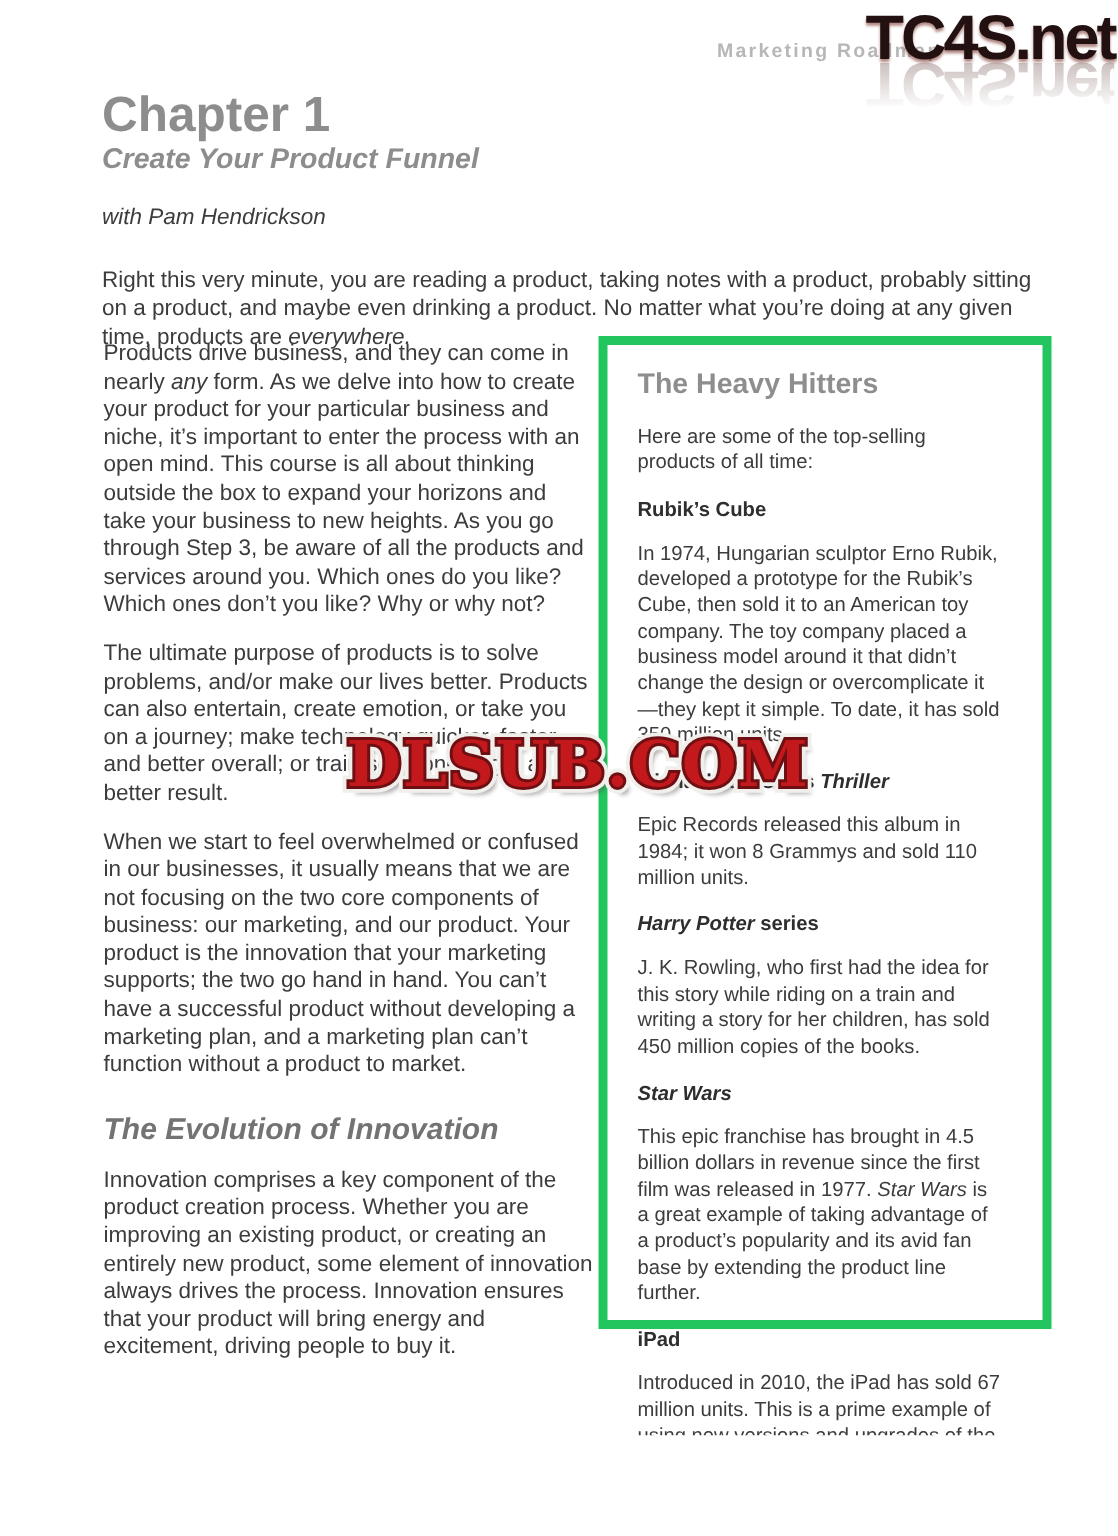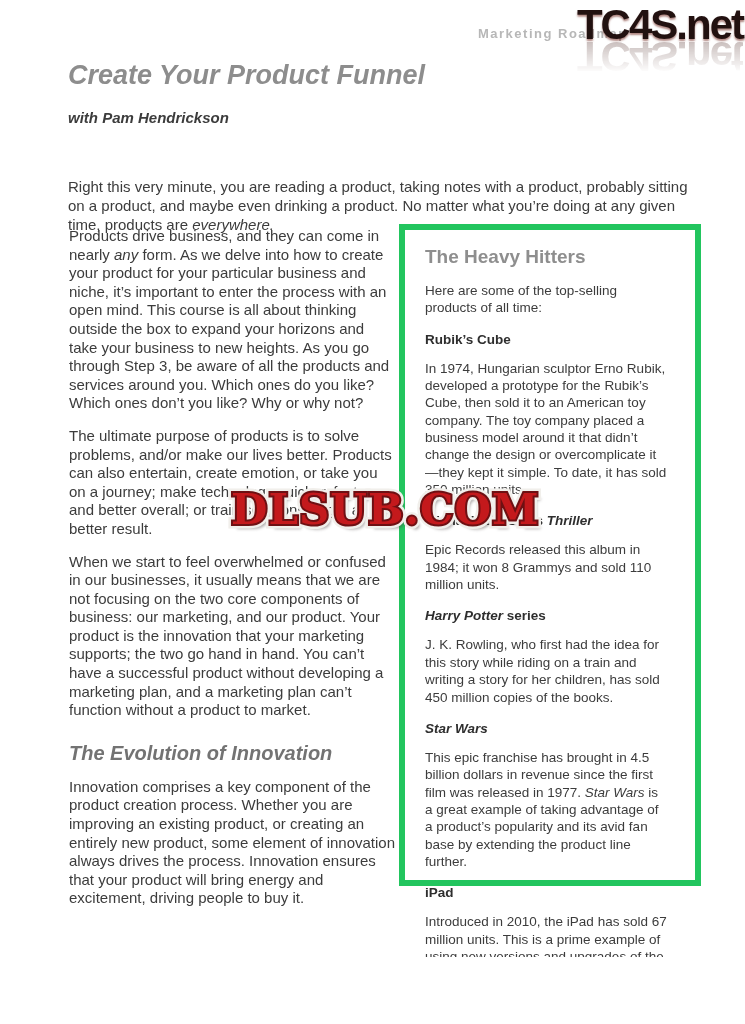--- a/index.html
+++ b/index.html
@@ -39,22 +39,22 @@
   .wm-center .wm-dark{-webkit-text-stroke:4px #6e1013;color:#6e1013;}
   .wm-center .wm-fill{color:#c4191c;}
   .wm-bottom{right:-4px;top:977px;font-weight:bold;font-size:36px;letter-spacing:-1px;}
   .wm-bottom .wm-l{position:absolute;right:0;left:auto;}
   .wm-bottom .wm-white{-webkit-text-stroke:9px #f3f1ee;color:#f3f1ee;text-shadow:3px 4px 3px rgba(120,110,110,.45);}
   .wm-bottom .wm-dark{-webkit-text-stroke:4px #7c2023;color:#7c2023;}
   .wm-bottom .wm-fill{color:#d2706d;}
   
   .title-block{position:absolute;left:68px;top:58px;}
   .chapter{font-size:33px;font-weight:bold;color:#8d8d8d;line-height:1.1;margin:0;}
-  .subtitle{font-size:27px;font-weight:bold;font-style:italic;color:#8d8d8d;line-height:1.15;margin:2px 0 0 0;}
-  .byline{font-size:15px;font-weight:bold;font-style:italic;color:#3c3c3c;margin-top:18px;}
+  .subtitle{font-size:19px;font-weight:bold;font-style:italic;color:#8d8d8d;line-height:1.15;margin:2px 0 0 0;}
+  .byline{font-size:15px;font-weight:normal;font-style:italic;color:#3c3c3c;margin-top:18px;}
   
   .intro{position:absolute;left:68px;top:162px;width:628px;
     font-size:15px;line-height:1.27;color:#3c3c3c;}
   
   .left-col{position:absolute;left:69px;top:227px;width:326px;
     font-size:15px;line-height:1.24;color:#3c3c3c;}
   .left-col p{margin:0 0 14px 0;}
   .lead-bold{font-weight:normal;}
   .section-heading{
     font-size:20px;font-weight:bold;font-style:italic;color:#737373;
@@ -82,20 +82,21 @@
 
 <div class="page">
 
   <span class="brand-label">Marketing Roadmap</span>
   <div class="wm wm-tc4s">
     <span class="wm-main">TC4S.net</span>
     <span class="wm-reflect">TC4S.net</span>
   </div>
 
   <div class="title-block">
+    <h1 class="chapter">Chapter 1</h1>
     <h2 class="subtitle">Create Your Product Funnel</h2>
     <div class="byline">with Pam Hendrickson</div>
   </div>
 
   <p class="intro"><span>Right this very minute, you are reading a product, taking notes with a product, probably sitting on a product, and maybe even drinking a product. No matter what you’re doing at any given time, products are </span><em class="inline">everywhere.</em></p>
 
   <div class="left-col">
     <p><span>Products drive business, and they can come in nearly </span><em class="inline">any</em><span> form. As we delve into how to create your product for your particular business and niche, it’s important to enter the process with an open mind. This course is all about thinking outside the box to expand your horizons and take your business to new heights. As you go through Step 3, be aware of all the products and services around you. Which ones do you like? Which ones don’t you like? Why or why not?</span></p>
     <p><span class="lead-bold">The ultimate purpose of products is to solve problems, and/or make our lives better.</span><span> Products can also entertain, create emotion, or take you on a journey; make technology quicker, faster, and better overall; or train someone to get a better result.</span></p>
     <p>When we start to feel overwhelmed or confused in our businesses, it usually means that we are not focusing on the two core components of business: our marketing, and our product. Your product is the innovation that your marketing supports; the two go hand in hand. You can’t have a successful product without developing a marketing plan, and a marketing plan can’t function without a product to market.</p>

